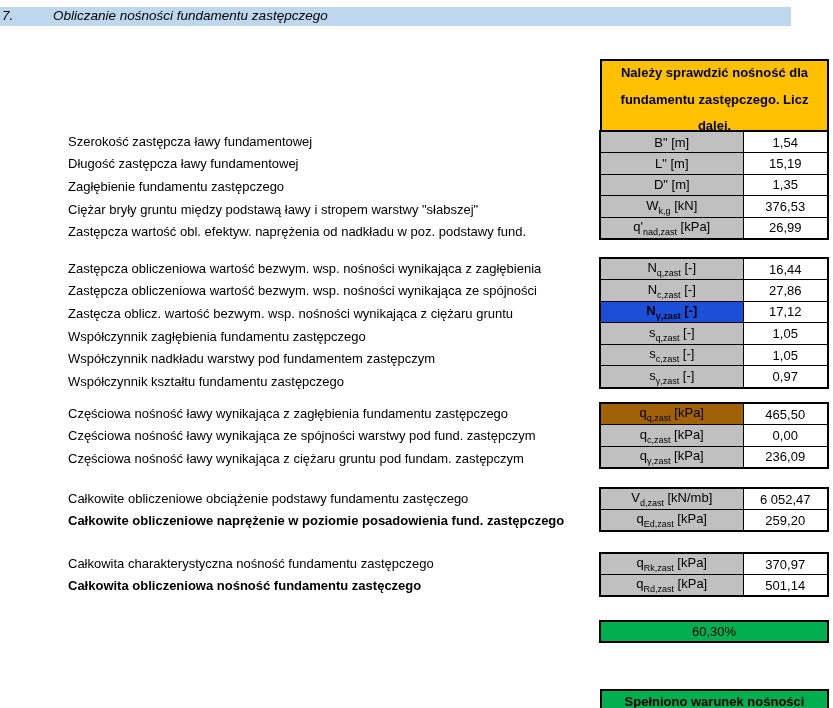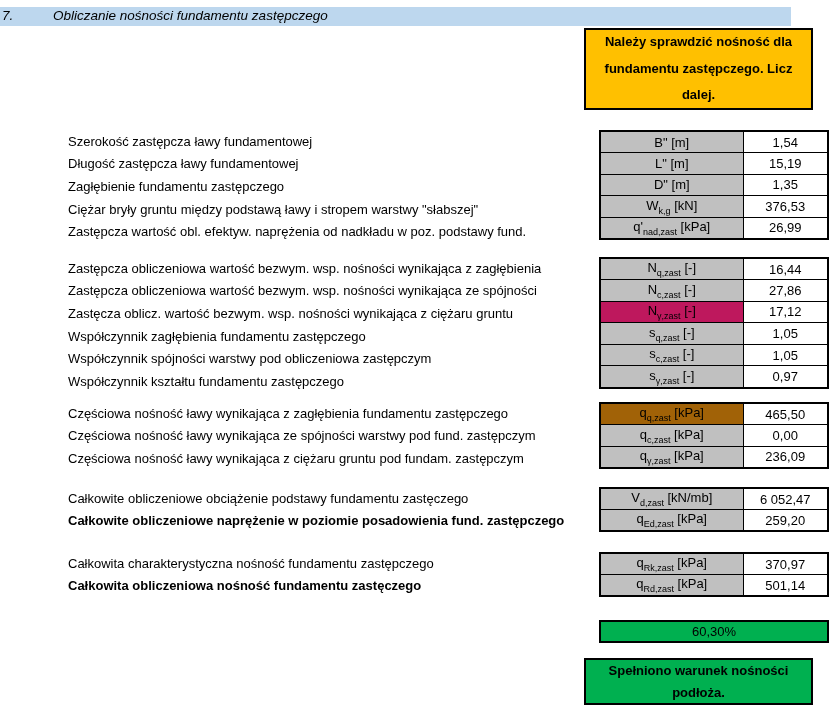--- a/index.html
+++ b/index.html
@@ -7,23 +7,23 @@
     width:833px;height:708px;background:#ffffff;position:relative;overflow:hidden;
     font-family:"Liberation Sans","DejaVu Sans",sans-serif;color:#000;
   }
   .titlebar{
     position:absolute;left:0;top:7px;width:791px;height:19px;background:#BDD7EE;
     font-style:italic;font-size:13.5px;
   }
   .titlebar .num{position:absolute;left:2px;top:1px;}
   .titlebar .title{position:absolute;left:53px;top:1px;}
   .alert{
-    position:absolute;left:584px;width:229px;border:2px solid #000;box-sizing:border-box;
+    position:absolute;left:600px;width:229px;border:2px solid #000;box-sizing:border-box;
     display:flex;align-items:center;justify-content:center;text-align:center;
-    font-weight:bold;font-size:13px;padding:2px 7px;
+    font-weight:bold;font-size:13px;padding:2px 7px;margin-top:31px;
   }
   #alert-top{top:28px;height:82px;line-height:2.05;}
   #alert-bottom{top:658px;height:47px;line-height:1.65;}
   .group{position:absolute;left:0;width:833px;}
   .labels{position:absolute;left:68px;top:0;width:528px;}
   .label{height:22.6px;display:flex;align-items:center;font-size:13px;white-space:nowrap;}
   .label.b{font-weight:bold;}
   table.vals{
     position:absolute;left:599px;top:0;width:230px;table-layout:fixed;
     border-collapse:collapse;border:2px solid #000;
@@ -91,35 +91,35 @@
           </tr>
         </tbody>
       </table>
     </div>
     <div class="group" style="top: 257px;">
       <div class="labels">
         <div class="label">Zastępcza obliczeniowa wartość bezwym. wsp. nośności wynikająca z zagłębienia</div>
         <div class="label">Zastępcza obliczeniowa wartość bezwym. wsp. nośności wynikająca ze spójności</div>
         <div class="label">Zastęcza oblicz. wartość bezwym. wsp. nośności wynikająca z ciężaru gruntu</div>
         <div class="label">Współczynnik zagłębienia fundamentu zastępczego</div>
-        <div class="label">Współczynnik spójności warstwy pod obliczeniowa zastępczym</div>
+        <div class="label">Współczynnik nadkładu warstwy pod fundamentem zastępczym</div>
         <div class="label">Współczynnik kształtu fundamentu zastępczego</div>
       </div>
       <table class="vals">
         <tbody>
           <tr>
             <td class="sym" style="background: rgb(192, 192, 192);">N<sub>q,zast</sub> [-]</td>
             <td class="val">16,44</td>
           </tr>
           <tr>
             <td class="sym" style="background: rgb(192, 192, 192);">N<sub>c,zast</sub> [-]</td>
             <td class="val">27,86</td>
           </tr>
           <tr>
-            <td class="sym" style="background: #be185d;">N<sub>γ,zast</sub> [-]</td>
+            <td class="sym" style="background: #1d4ed8; font-weight: bold;">N<sub>γ,zast</sub> [-]</td>
             <td class="val">17,12</td>
           </tr>
           <tr>
             <td class="sym" style="background: rgb(192, 192, 192);">s<sub>q,zast</sub> [-]</td>
             <td class="val">1,05</td>
           </tr>
           <tr>
             <td class="sym" style="background: rgb(192, 192, 192);">s<sub>c,zast</sub> [-]</td>
             <td class="val">1,05</td>
           </tr>

